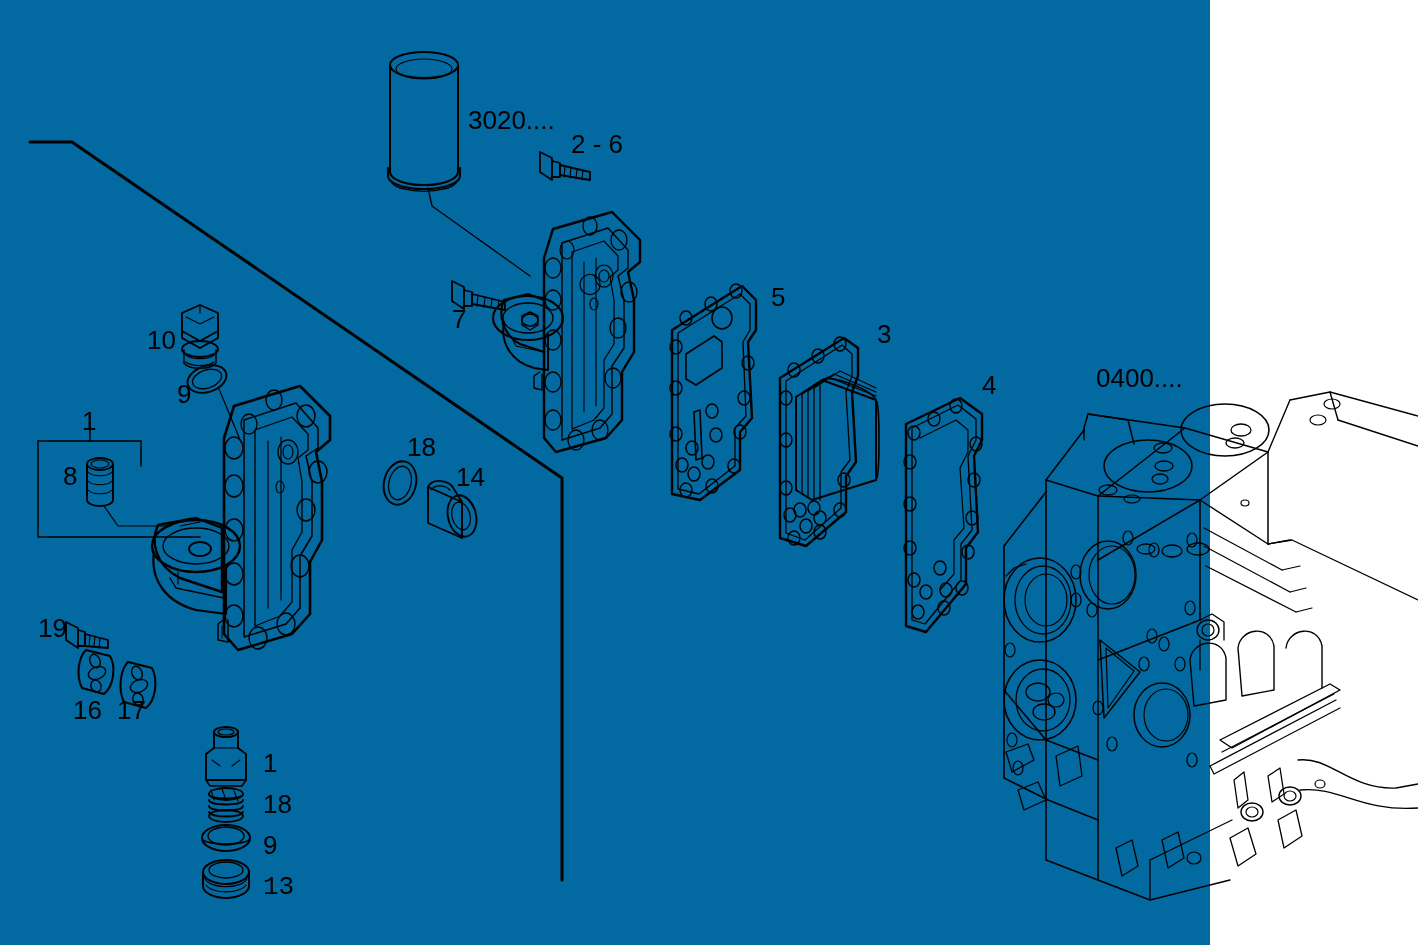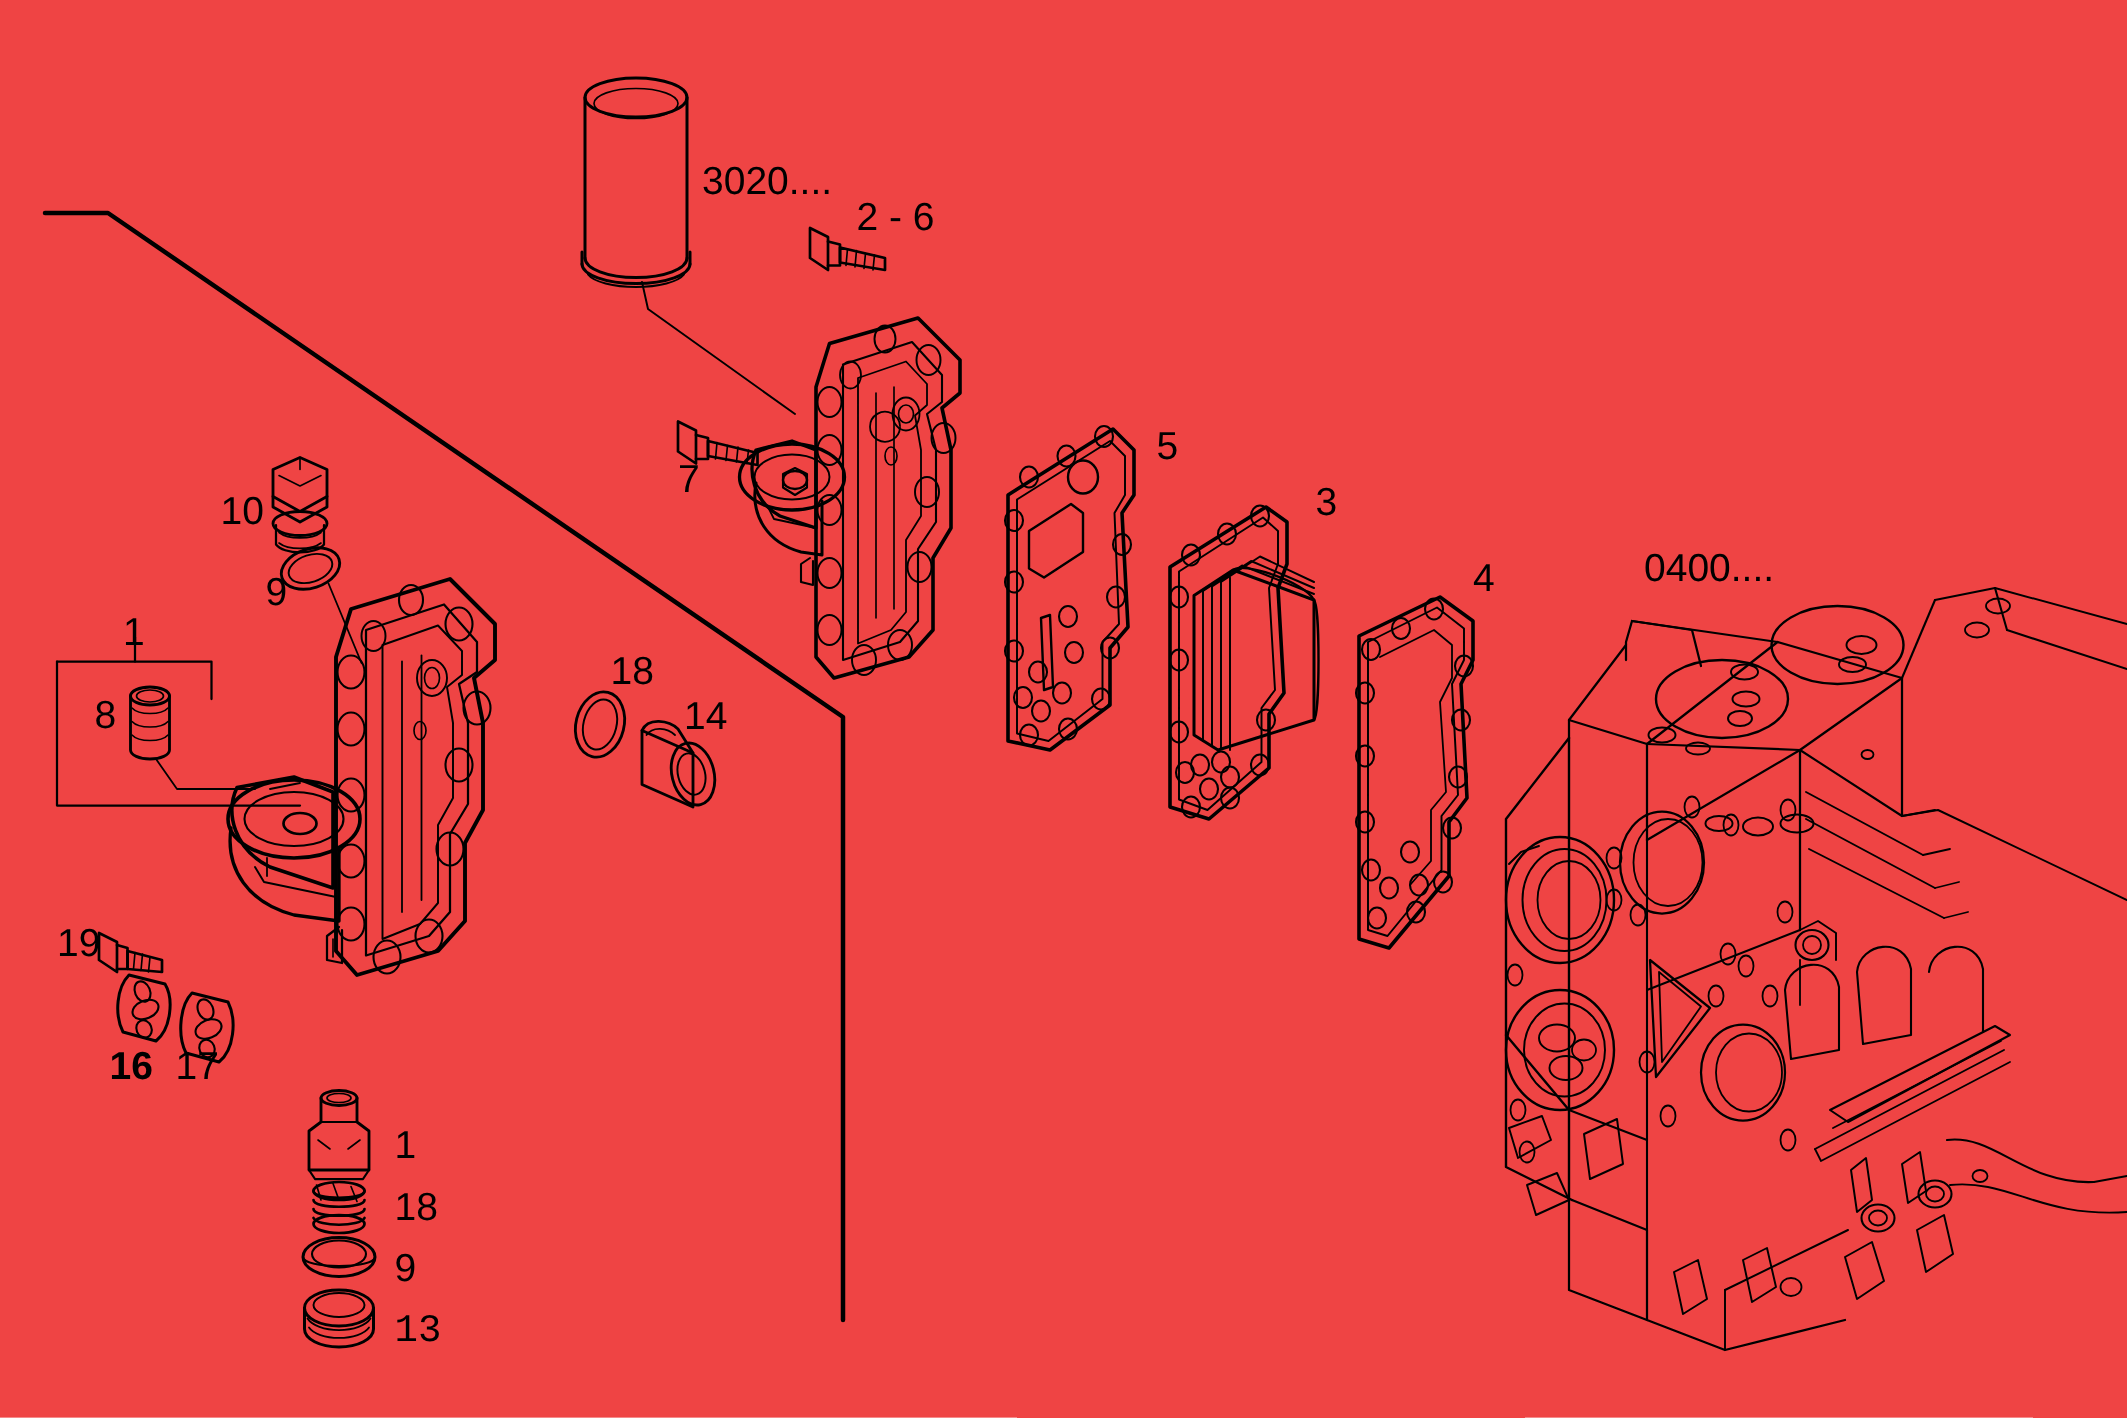--- a/index.html
+++ b/index.html
@@ -1,19 +1,19 @@
 <!DOCTYPE html>
 <html><head>
 <meta charset="utf-8">
 <title>Parts Diagram</title>
 <style>
   html,body{margin:0;padding:0;background:#ffffff;}
   body{width:1418px;height:945px;overflow:hidden;
        font-family:"Liberation Sans", sans-serif;}
-  #stage{position:relative;width:1418px;height:945px;background:#ef4444;}
+  #stage{position:relative;width:1210px;height:945px;background:#0369a1;}
   #stage svg{position:absolute;left:0;top:0;}
   .lbl{position:absolute;font-family:"Liberation Sans", sans-serif;
        font-size:25px;color:#000;white-space:nowrap;line-height:1;}
   .lbl.big{font-size:26px;}
 </style>
 </head>
 <body>
 
 <div id="stage">
 
@@ -467,20 +467,20 @@
 <div class="lbl big" style="left:177px;top:381px;">9</div>
 <div class="lbl big" style="left:82px;top:408px;">1</div>
 <div class="lbl big" style="left:63px;top:463px;">8</div>
 <div class="lbl big" style="left:407px;top:434px;">18</div>
 <div class="lbl big" style="left:456px;top:464px;">14</div>
 <div class="lbl big" style="left:771px;top:284px;">5</div>
 <div class="lbl big" style="left:877px;top:321px;">3</div>
 <div class="lbl big" style="left:982px;top:372px;">4</div>
 <div class="lbl big" style="left:1096px;top:365px;">0400....</div>
 <div class="lbl big" style="left:38px;top:615px;">19</div>
-<div class="lbl big" style="left:73px;top:697px;font-weight:bold;">16</div>
+<div class="lbl big" style="left:73px;top:697px;">16</div>
 <div class="lbl big" style="left:117px;top:697px;">17</div>
 <div class="lbl big" style="left:263px;top:750px;">1</div>
 <div class="lbl big" style="left:263px;top:791px;">18</div>
 <div class="lbl big" style="left:263px;top:832px;">9</div>
 <div class="lbl big" style="left:263px;top:874px;font-family:Liberation Mono, monospace;">13</div>
 
 </div>
 
 </body></html>

